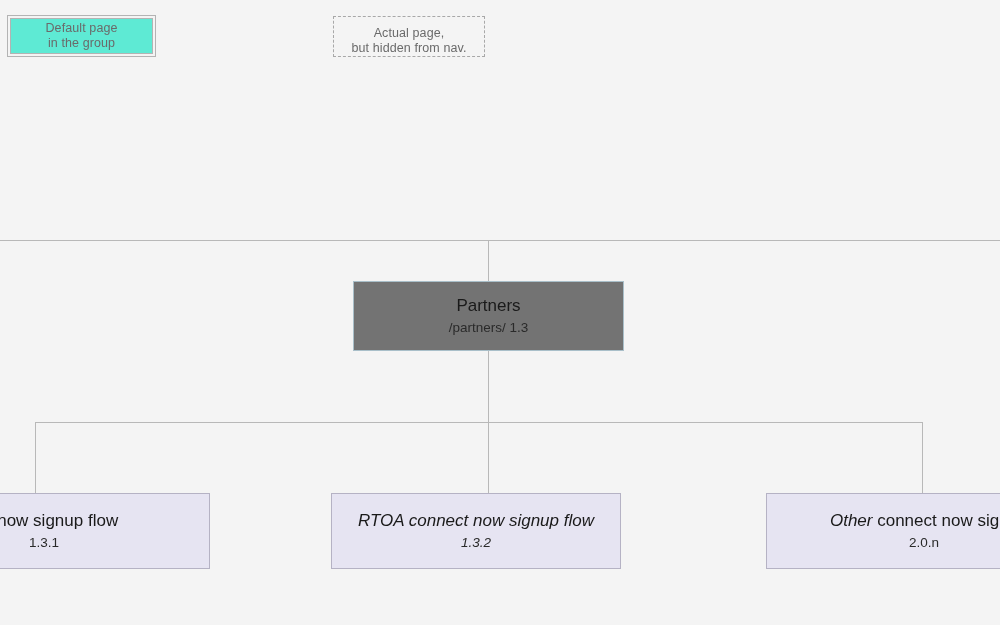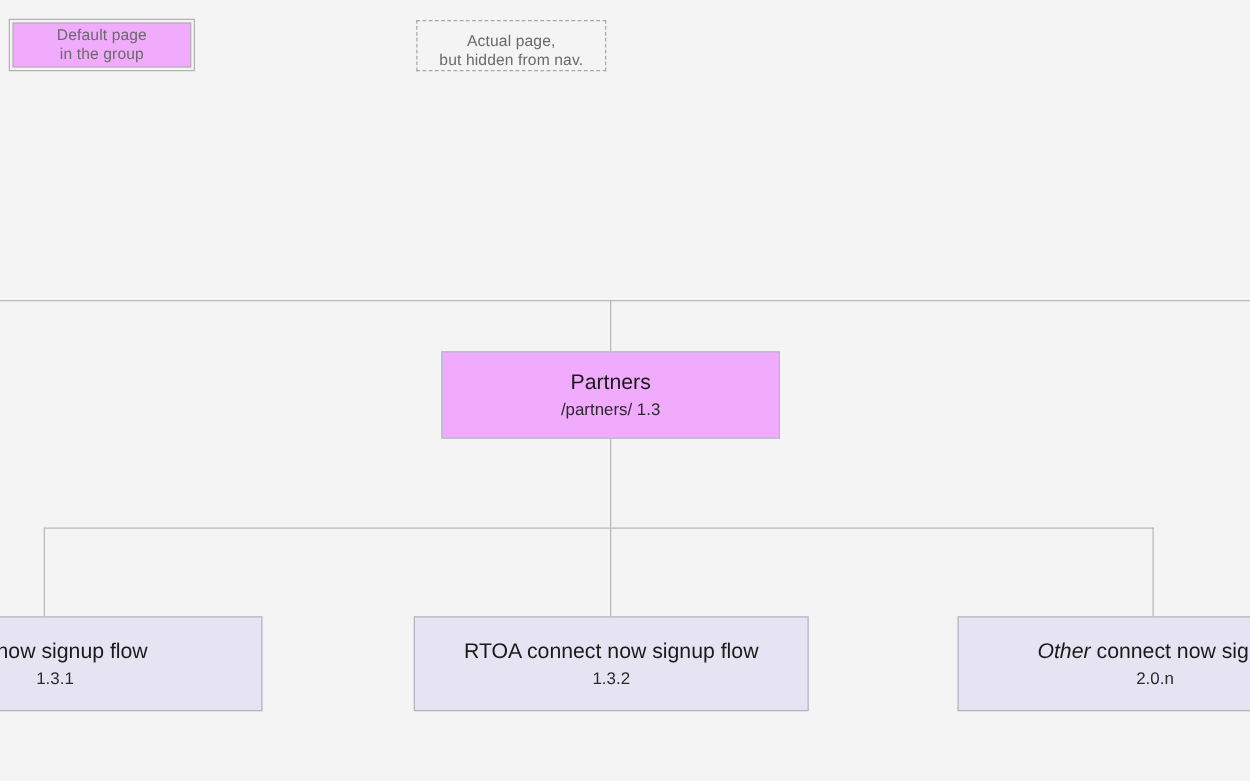--- a/index.html
+++ b/index.html
@@ -41,21 +41,21 @@
     padding: 2px;
   }
   .legend-default .inner {
     width: 100%;
     height: 100%;
     box-sizing: border-box;
     border: 1px solid #b3b3b3;
     display: flex;
     align-items: center;
     justify-content: center;
-    background: #f0abfc;
+    background: #5eead4;
   }
   .legend-solid {
     border: 1px solid #9f9f9f;
   }
   .legend-dashed {
     border: 1px dashed #a8a8a8;
   }
   .legend-dashdot {
     border: 1px dashed #a8a8a8;
   }
@@ -84,21 +84,21 @@
     position: absolute;
     box-sizing: border-box;
     border: 1px solid #aab2bb;
     display: flex;
     flex-direction: column;
     align-items: center;
     justify-content: center;
     text-align: center;
   }
   .node-blue {
-    background: #f0abfc;
+    background: #737373;
     border-color: #a9bfc9;
   }
   .node-purple {
     background: #e6e4f2;
     border-color: #b5b2c4;
   }
   .node-title {
     font-size: 17px;
     color: #1a1a1a;
     line-height: 22px;
@@ -148,21 +148,21 @@
   <div class="node node-blue" style="left:353px; top:281px; width:271px; height:70px;">
     <div class="node-title">Partners</div>
     <div class="node-sub">/partners/ 1.3</div>
   </div>
 
   <div class="node node-purple" style="left:-122px; top:493px; width:332px; height:76px;">
     <div class="node-title">ect now signup flow</div>
     <div class="node-sub">1.3.1</div>
   </div>
 
-  <div class="node node-purple" style="left:331px; top:493px; width:316px; height:76px;">
+  <div class="node node-purple" style="left:331px; top:493px; width:290px; height:76px;font-style:italic;">
     <div class="node-title">RTOA connect now signup flow</div>
     <div class="node-sub">1.3.2</div>
   </div>
 
   <div class="node node-purple" style="left:766px; top:493px; width:316px; height:76px;">
     <div class="node-title"><em>Other</em><span> connect now signu</span></div>
     <div class="node-sub">2.0.n</div>
   </div>
 
 </div>

